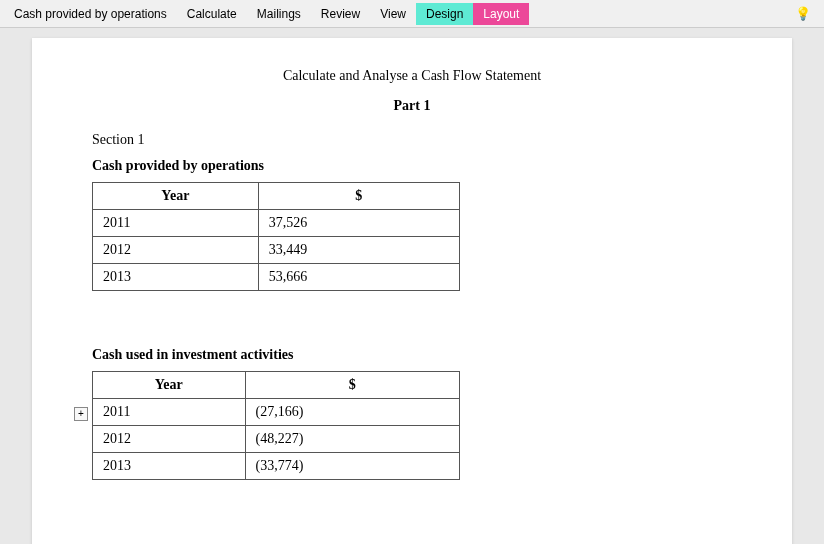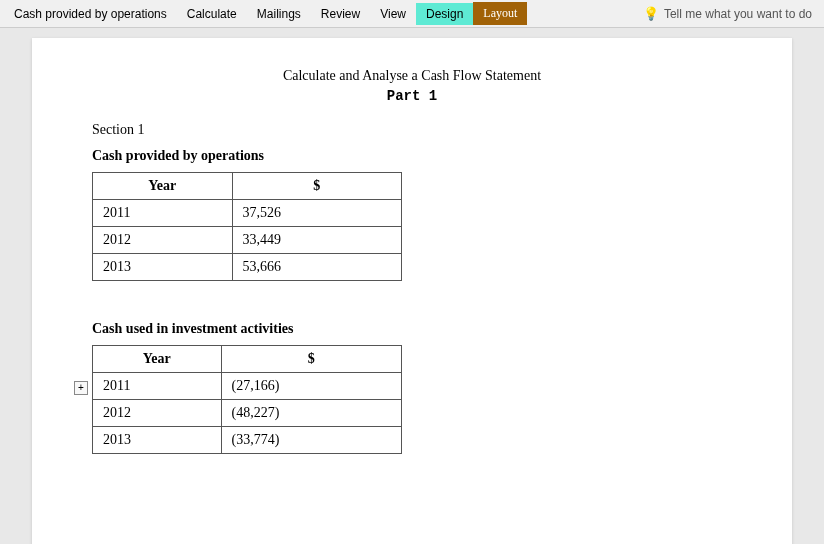--- a/index.html
+++ b/index.html
@@ -25,23 +25,22 @@
     }
     .menubar-item {
       padding: 4px 10px;
       cursor: pointer;
       white-space: nowrap;
     }
     .menubar-item.active-design {
       background: #5eead4;
     }
     .menubar-item.active-layout {
-      background: #a16207;
+      background: #ec4899;
       color: white;
-      font-family: Liberation Serif, serif;
     }
 
     .tell-me {
       display: flex;
       align-items: center;
       margin-left: auto;
       gap: 4px;
       color: #555;
       font-family: Segoe UI, Arial, sans-serif;
       font-size: 12px;
@@ -66,47 +65,47 @@
       padding: 30px 60px 30px 60px;
       min-height: 510px;
       width: 760px;
       box-shadow: 0 1px 3px rgba(0,0,0,0.15);
     }
 
     .doc-title {
       text-align: center;
       font-size: 14px;
       font-family: 'Times New Roman', serif;
-      margin-bottom: 4px;
+      margin-bottom: 14px;
     }
 
     .part-title {
       text-align: center;
       font-size: 14px;
       font-weight: bold;
-      font-family: Liberation Mono, monospace;
+      font-family: Liberation Serif, serif;
       margin-bottom: 18px;
     }
 
     .section-label {
       font-weight: normal;
       font-size: 14px;
       margin-bottom: 10px;
     }
 
     .cash-label {
       font-weight: bold;
       font-size: 14px;
       margin-bottom: 8px;
     }
 
     .data-table {
       border-collapse: collapse;
-      width: 310px;
-      margin-bottom: 24px;
+      width: 368px;
+      margin-bottom: 40px;
       font-size: 14px;
       font-family: 'Times New Roman', serif;
     }
     .data-table th,
     .data-table td {
       border: 1px solid #555;
       padding: 5px 10px;
     }
     .data-table th {
       font-weight: bold;
@@ -141,21 +140,20 @@
 <div class="menubar">
   <span class="menubar-item">Cash provided by operations</span>
   <span class="menubar-item">Calculate</span>
   <span class="menubar-item">Mailings</span>
   <span class="menubar-item">Review</span>
   <span class="menubar-item">View</span>
   <span class="menubar-item active-design">Design</span>
   <span class="menubar-item active-layout">Layout</span>
   <div class="tell-me">
     <span class="tell-me-icon">💡</span>
-    <span>Tell me what you want to do</span>
   </div>
 </div>
 
 <div class="document-area">
   <div class="page">
 
     <div class="doc-title">Calculate and Analyse a Cash Flow Statement</div>
     <div class="part-title">Part 1</div>
     <div class="section-label">Section 1</div>
 

